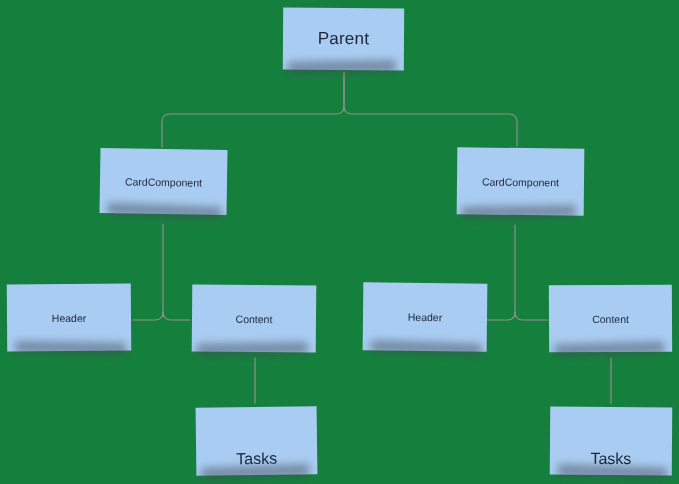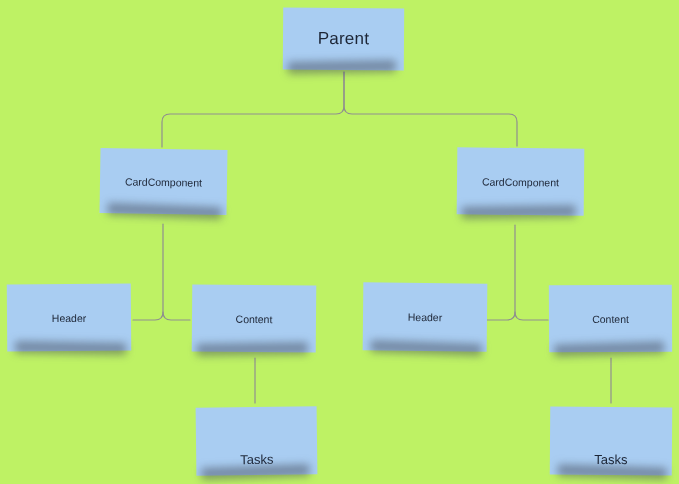--- a/index.html
+++ b/index.html
@@ -4,21 +4,21 @@
 <style>
   html, body {
     margin: 0;
     padding: 0;
     background: #ffffff;
   }
   .canvas {
     position: relative;
     width: 679px;
     height: 484px;
-    background: #bef264;
+    background: #15803d;
     overflow: hidden;
     font-family: "Liberation Sans", sans-serif;
   }
   .wires {
     position: absolute;
     left: 0;
     top: 0;
     pointer-events: none;
   }
   .wires path {
@@ -50,21 +50,21 @@
     transform: rotate(-1.4deg);
     z-index: -1;
   }
   .note.alt::after {
     transform: rotate(1.4deg);
     left: 8px;
     right: 5px;
   }
   .label { display: block; }
   .lbl-lg { font-size: 17px; letter-spacing: 0.2px; }
-  .lbl-md { font-size: 13px; margin-top: 36px; }
+  .lbl-md { font-size: 16px; margin-top: 36px; }
   .lbl-sm { font-size: 10.5px; }
 
   
   .n-parent        { left: 283px; top:   8px; width: 121px; height: 62px; transform: rotate(0.4deg); }
   .n-card-left     { left: 100px; top: 149px; width: 127px; height: 65px; transform: rotate(0.9deg); }
   .n-card-right    { left: 457px; top: 148px; width: 127px; height: 67px; transform: rotate(0.6deg); }
   .n-header-left   { left:   7px; top: 284px; width: 124px; height: 67px; transform: rotate(-0.4deg); }
   .n-content-left  { left: 192px; top: 285px; width: 124px; height: 67px; transform: rotate(0.5deg); }
   .n-header-right  { left: 363px; top: 283px; width: 124px; height: 68px; transform: rotate(0.6deg); }
   .n-content-right { left: 549px; top: 285px; width: 123px; height: 67px; transform: rotate(-0.3deg); }

